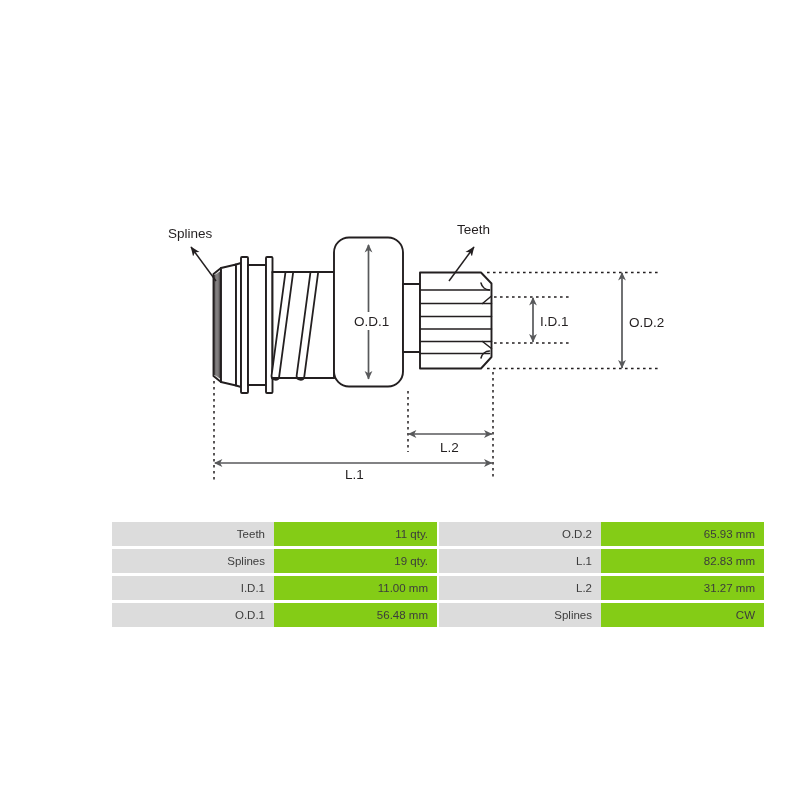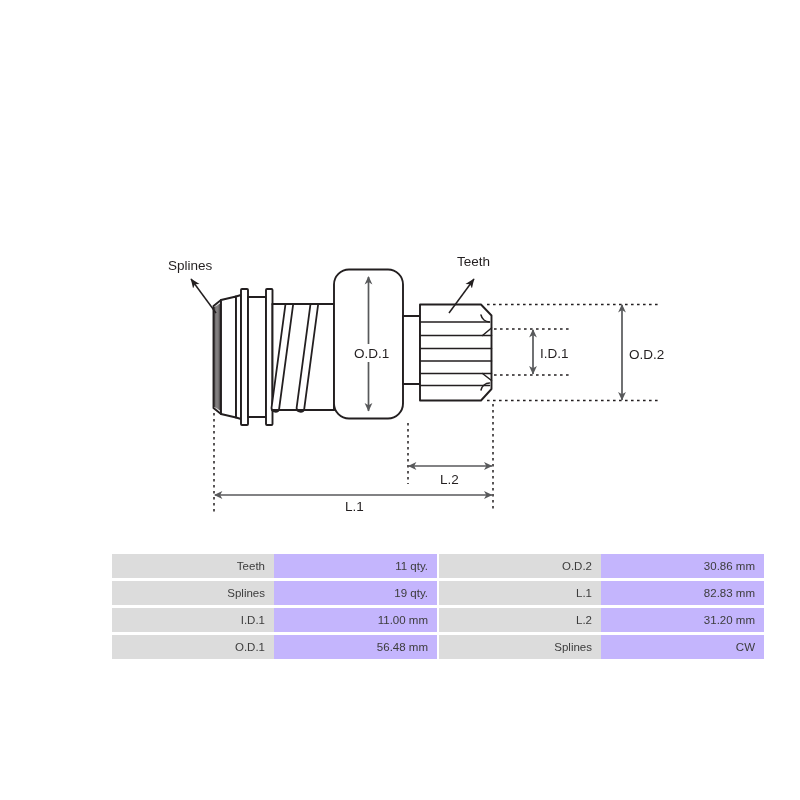--- a/index.html
+++ b/index.html
@@ -12,21 +12,20 @@
     height: 800px;
     font-family: "Liberation Sans", sans-serif;
     color: #231f20;
     position: relative;
     overflow: hidden;
   }
   #page {
     position: relative;
     width: 800px;
     height: 660px;
-    margin-top: 32px;
   }
   #diagram {
     position: absolute;
     left: 0;
     top: 0;
     width: 800px;
     height: 510px;
   }
   .svg-label {
     font-family: "Liberation Sans", sans-serif;
@@ -55,21 +54,21 @@
   #spec-table tr:last-child td {
     border-bottom: none;
   }
   td.key {
     background: #dcdcdc;
     color: #3c3c3c;
     text-align: right;
     width: 144px;
   }
   td.val {
-    background: #c4b5fd;
+    background: #84cc16;
     color: #3c3c3c;
     text-align: right;
     width: 145px;
     border-right: 2px solid #ffffff;
   }
 </style>
 </head>
 <body>
 
 <div id="page">
@@ -193,33 +192,33 @@
       <text class="svg-label" x="440" y="452">L.2</text>
     </g>
   </svg>
 
   <table id="spec-table">
     <tbody>
       <tr>
         <td class="key">Teeth</td>
         <td class="val">11 qty.</td>
         <td class="key">O.D.2</td>
-        <td class="val">30.86 mm</td>
+        <td class="val">65.93 mm</td>
       </tr>
       <tr>
         <td class="key">Splines</td>
         <td class="val">19 qty.</td>
         <td class="key">L.1</td>
         <td class="val">82.83 mm</td>
       </tr>
       <tr>
         <td class="key">I.D.1</td>
         <td class="val">11.00 mm</td>
         <td class="key">L.2</td>
-        <td class="val">31.20 mm</td>
+        <td class="val">31.27 mm</td>
       </tr>
       <tr>
         <td class="key">O.D.1</td>
         <td class="val">56.48 mm</td>
         <td class="key">Splines</td>
         <td class="val">CW</td>
       </tr>
     </tbody>
   </table>
 

